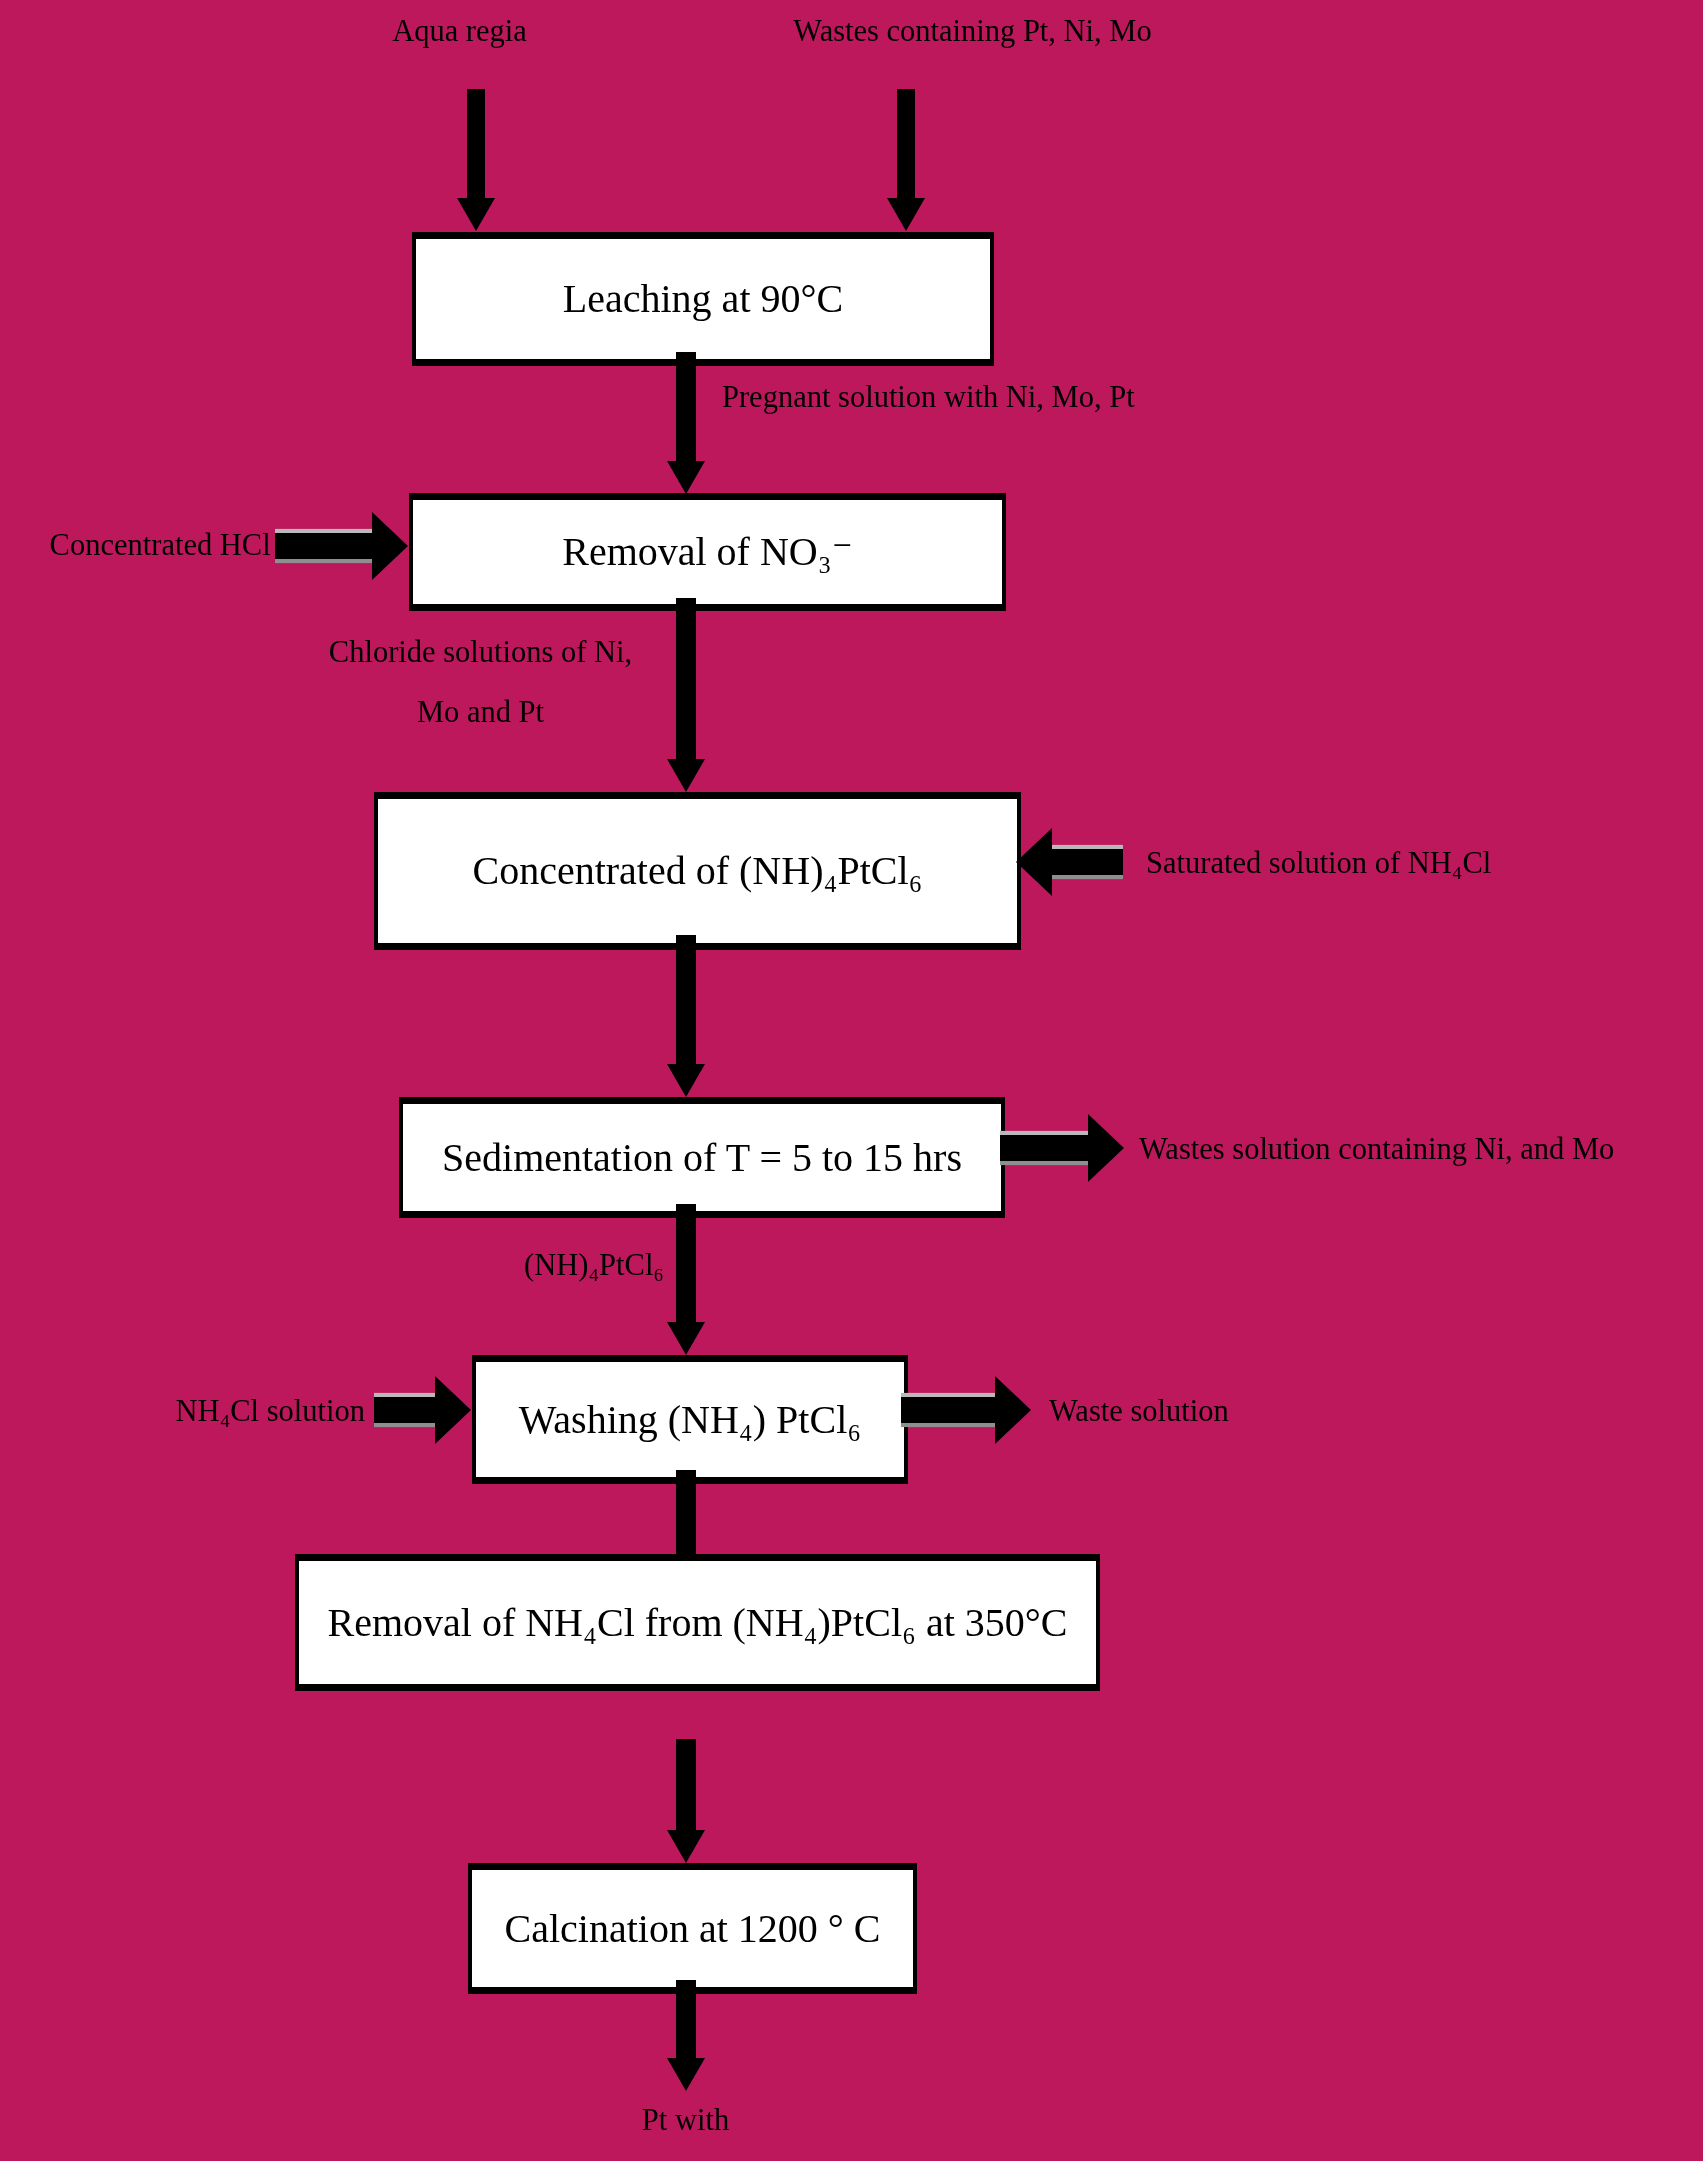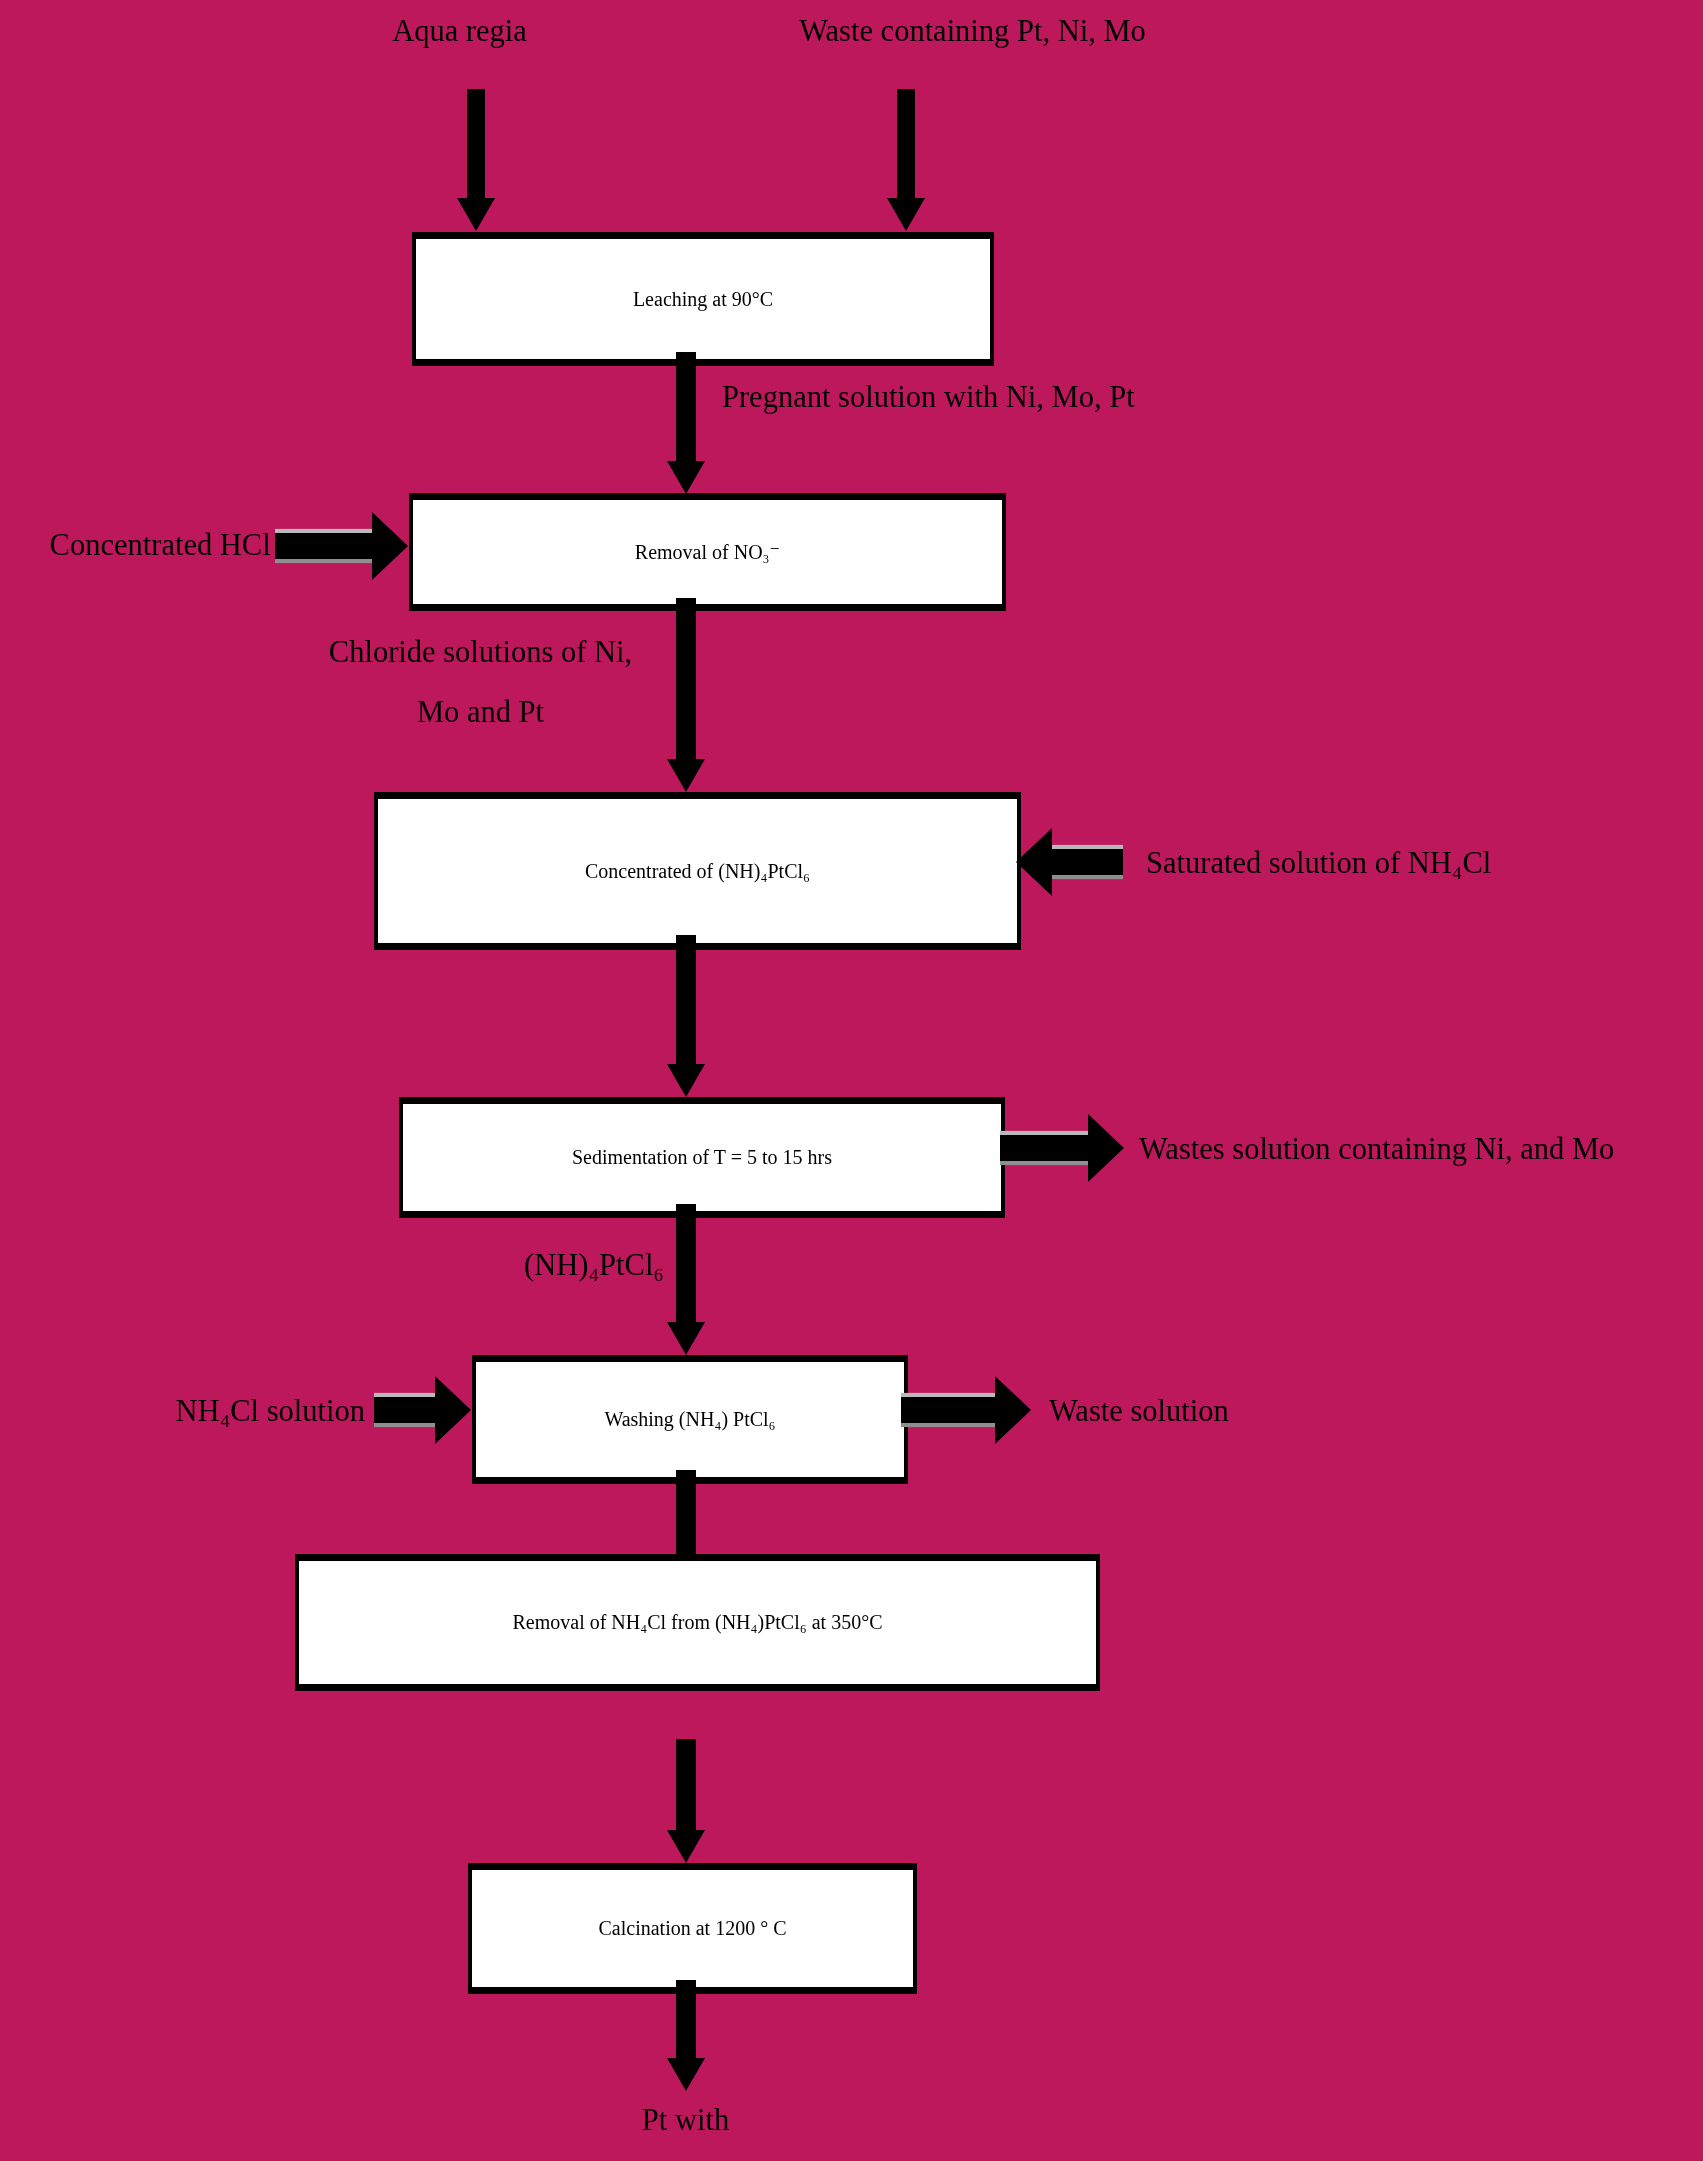--- a/index.html
+++ b/index.html
@@ -12,21 +12,21 @@
     overflow:hidden;
   }
   .box{
     position:absolute;
     border:4.7px solid #000;
     border-top-width:7px;
     border-bottom-width:7px;
     background:#fff;
     display:flex;align-items:center;justify-content:center;
     text-align:center;
-    font-size:20px;
+    font-size:40px;
     line-height:1.15;
   }
   .lbl{
     position:absolute;
     font-size:30.5px;
     line-height:1.25;
     white-space:nowrap;
   }
   .lbl.center{text-align:center;white-space:normal;}
   .lbl.right{text-align:right;}
@@ -47,21 +47,21 @@
   .harrow.left .head{position:absolute;left:0;top:0;width:0;height:0;
     border-top:34px solid transparent;border-bottom:34px solid transparent;border-right:36px solid #000;}
   .chl-line2{margin-top:22px;}
 </style>
 </head>
 <body>
 
 <div class="canvas">
 
   <div class="lbl center" style="left:316px;top:11.7px;width:287px;">Aqua regia</div>
-  <div class="lbl center" style="left:697px;top:11.7px;width:551px;">Waste containing Pt, Ni, Mo</div>
+  <div class="lbl center" style="left:697px;top:11.7px;width:551px;">Wastes containing Pt, Ni, Mo</div>
 
   <div class="varrow thin" style="left:457px;top:89px;height:142px;">
     <div class="stem"></div>
     <div class="head"></div>
   </div>
   <div class="varrow thin" style="left:887px;top:89px;height:142px;">
     <div class="stem"></div>
     <div class="head"></div>
   </div>
 

